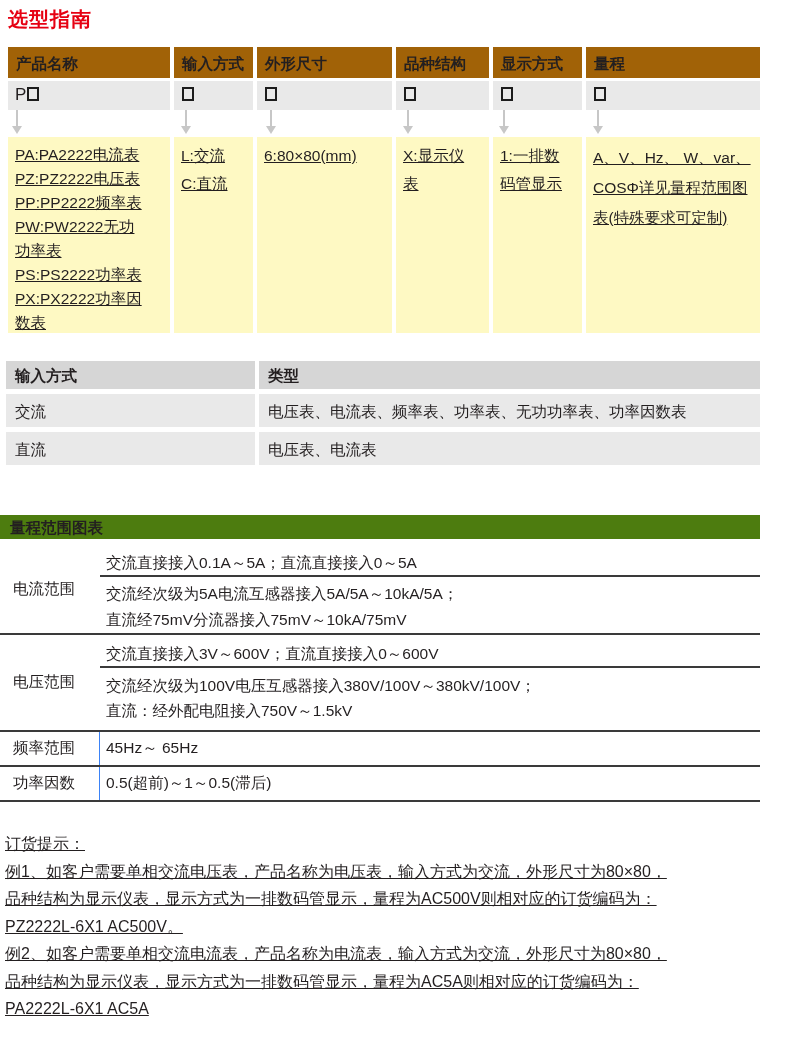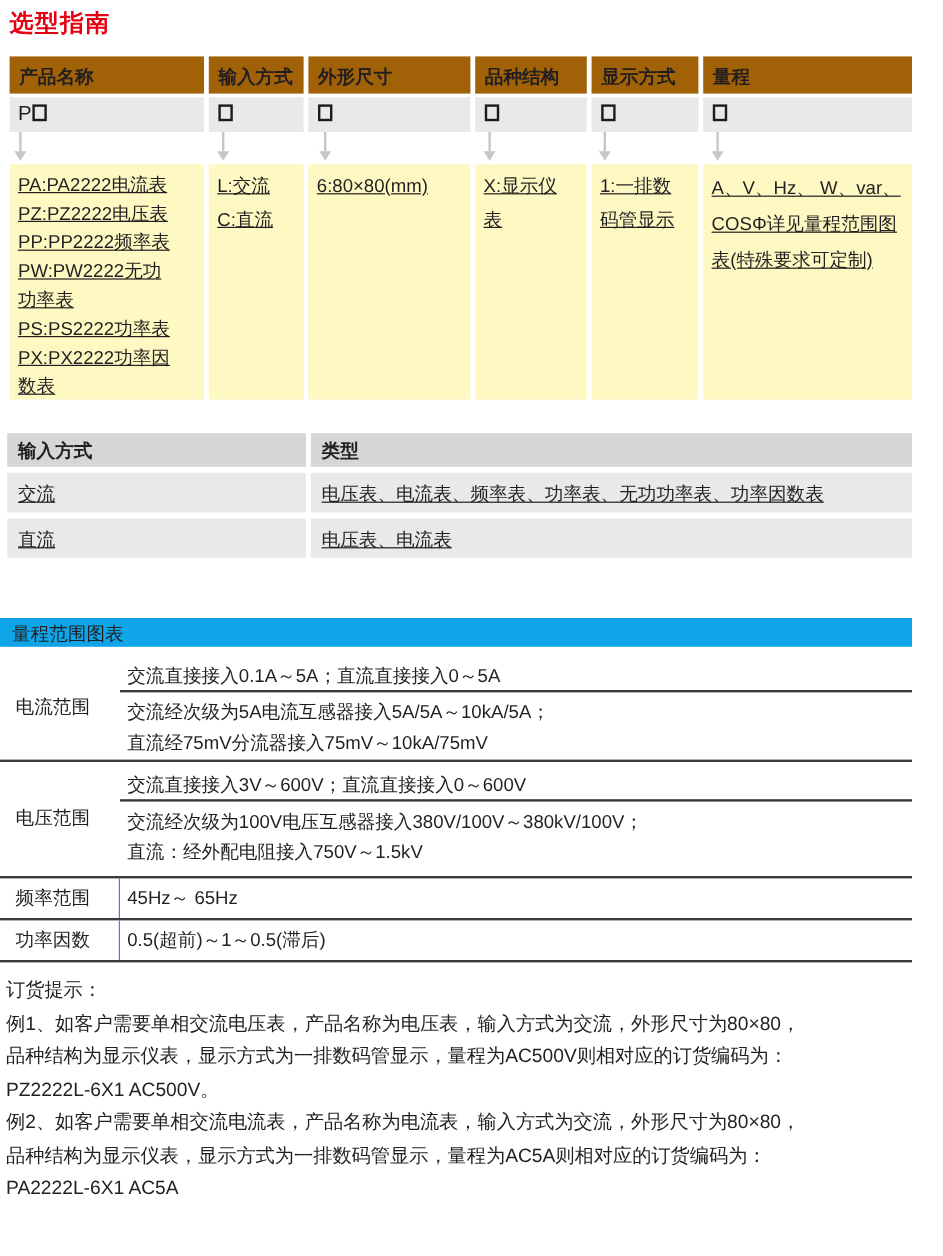--- a/index.html
+++ b/index.html
@@ -32,39 +32,39 @@
   .sel-body > div:nth-child(1){ line-height:24px; padding-top:6px; }
   .sel-body > div:nth-child(6){ line-height:30px; padding-top:6px; }
 
   
   .io-table { position:absolute; top:361px; left:6px; width:777px; }
   .io-row { display:flex; gap:4px; }
   .io-row > div:nth-child(1){ width:249px; }
   .io-row > div:nth-child(2){ width:524px; }
   .io-head { margin-bottom:5px; }
   .io-head > div { background:#d6d6d6; height:28px; font-weight:bold; font-size:15.5px; padding:5px 4px 0 9px; }
-  .io-data { margin-bottom:5px;text-decoration:underline; }
+  .io-data { margin-bottom:5px; }
   .io-data > div { background:#e9e9e9; height:33px; font-size:15.5px; padding:8px 4px 0 9px; }
 
   
-  .range-band { position:absolute; top:515px; left:0; width:786px; height:24px; background:#0ea5e9; font-weight:normal; font-size:15.5px; padding:3px 0 0 10px; }
+  .range-band { position:absolute; top:515px; left:0; width:786px; height:24px; background:#4d7c0f; font-weight:bold; font-size:15.5px; padding:3px 0 0 10px; }
   .range-table { position:absolute; top:546px; left:0; width:786px; font-size:15.5px; }
   .r-row { display:flex; border-bottom:2px solid #3a3a3a; }
   .r-label { width:100px; display:flex; align-items:center; padding-left:13px; flex-shrink:0; }
   .r-label-div { border-right:1px solid #3b82f6; }
   .r-content { flex:1; }
   .rowA .sub1 { height:31px; border-bottom:2px solid #3a3a3a; padding:7px 0 0 6px; }
   .rowA .sub2 { padding:4px 0 0 6px; line-height:26px; height:56px; }
   .rowB .sub1 { height:33px; border-bottom:2px solid #3a3a3a; padding:9px 0 0 6px; }
   .rowB .sub2 { padding:5px 0 3px 6px; line-height:25px; height:62px; }
   .r-single { height:35px; }
   .r-single .r-value { display:flex; align-items:center; padding-left:6px; flex:1; }
 
   
-  .notes { position:absolute; top:812px; left:5px; width:778px; font-size:16px; }
+  .notes { position:absolute; top:830px; left:5px; width:778px; font-size:16px;text-decoration:underline; }
   .notes > div { line-height:27.5px; }
 </style>
 </head>
 <body>
 
 <div class="page">
 
   <div class="doc-title">选型指南</div>
 
   <div class="sel-table">

